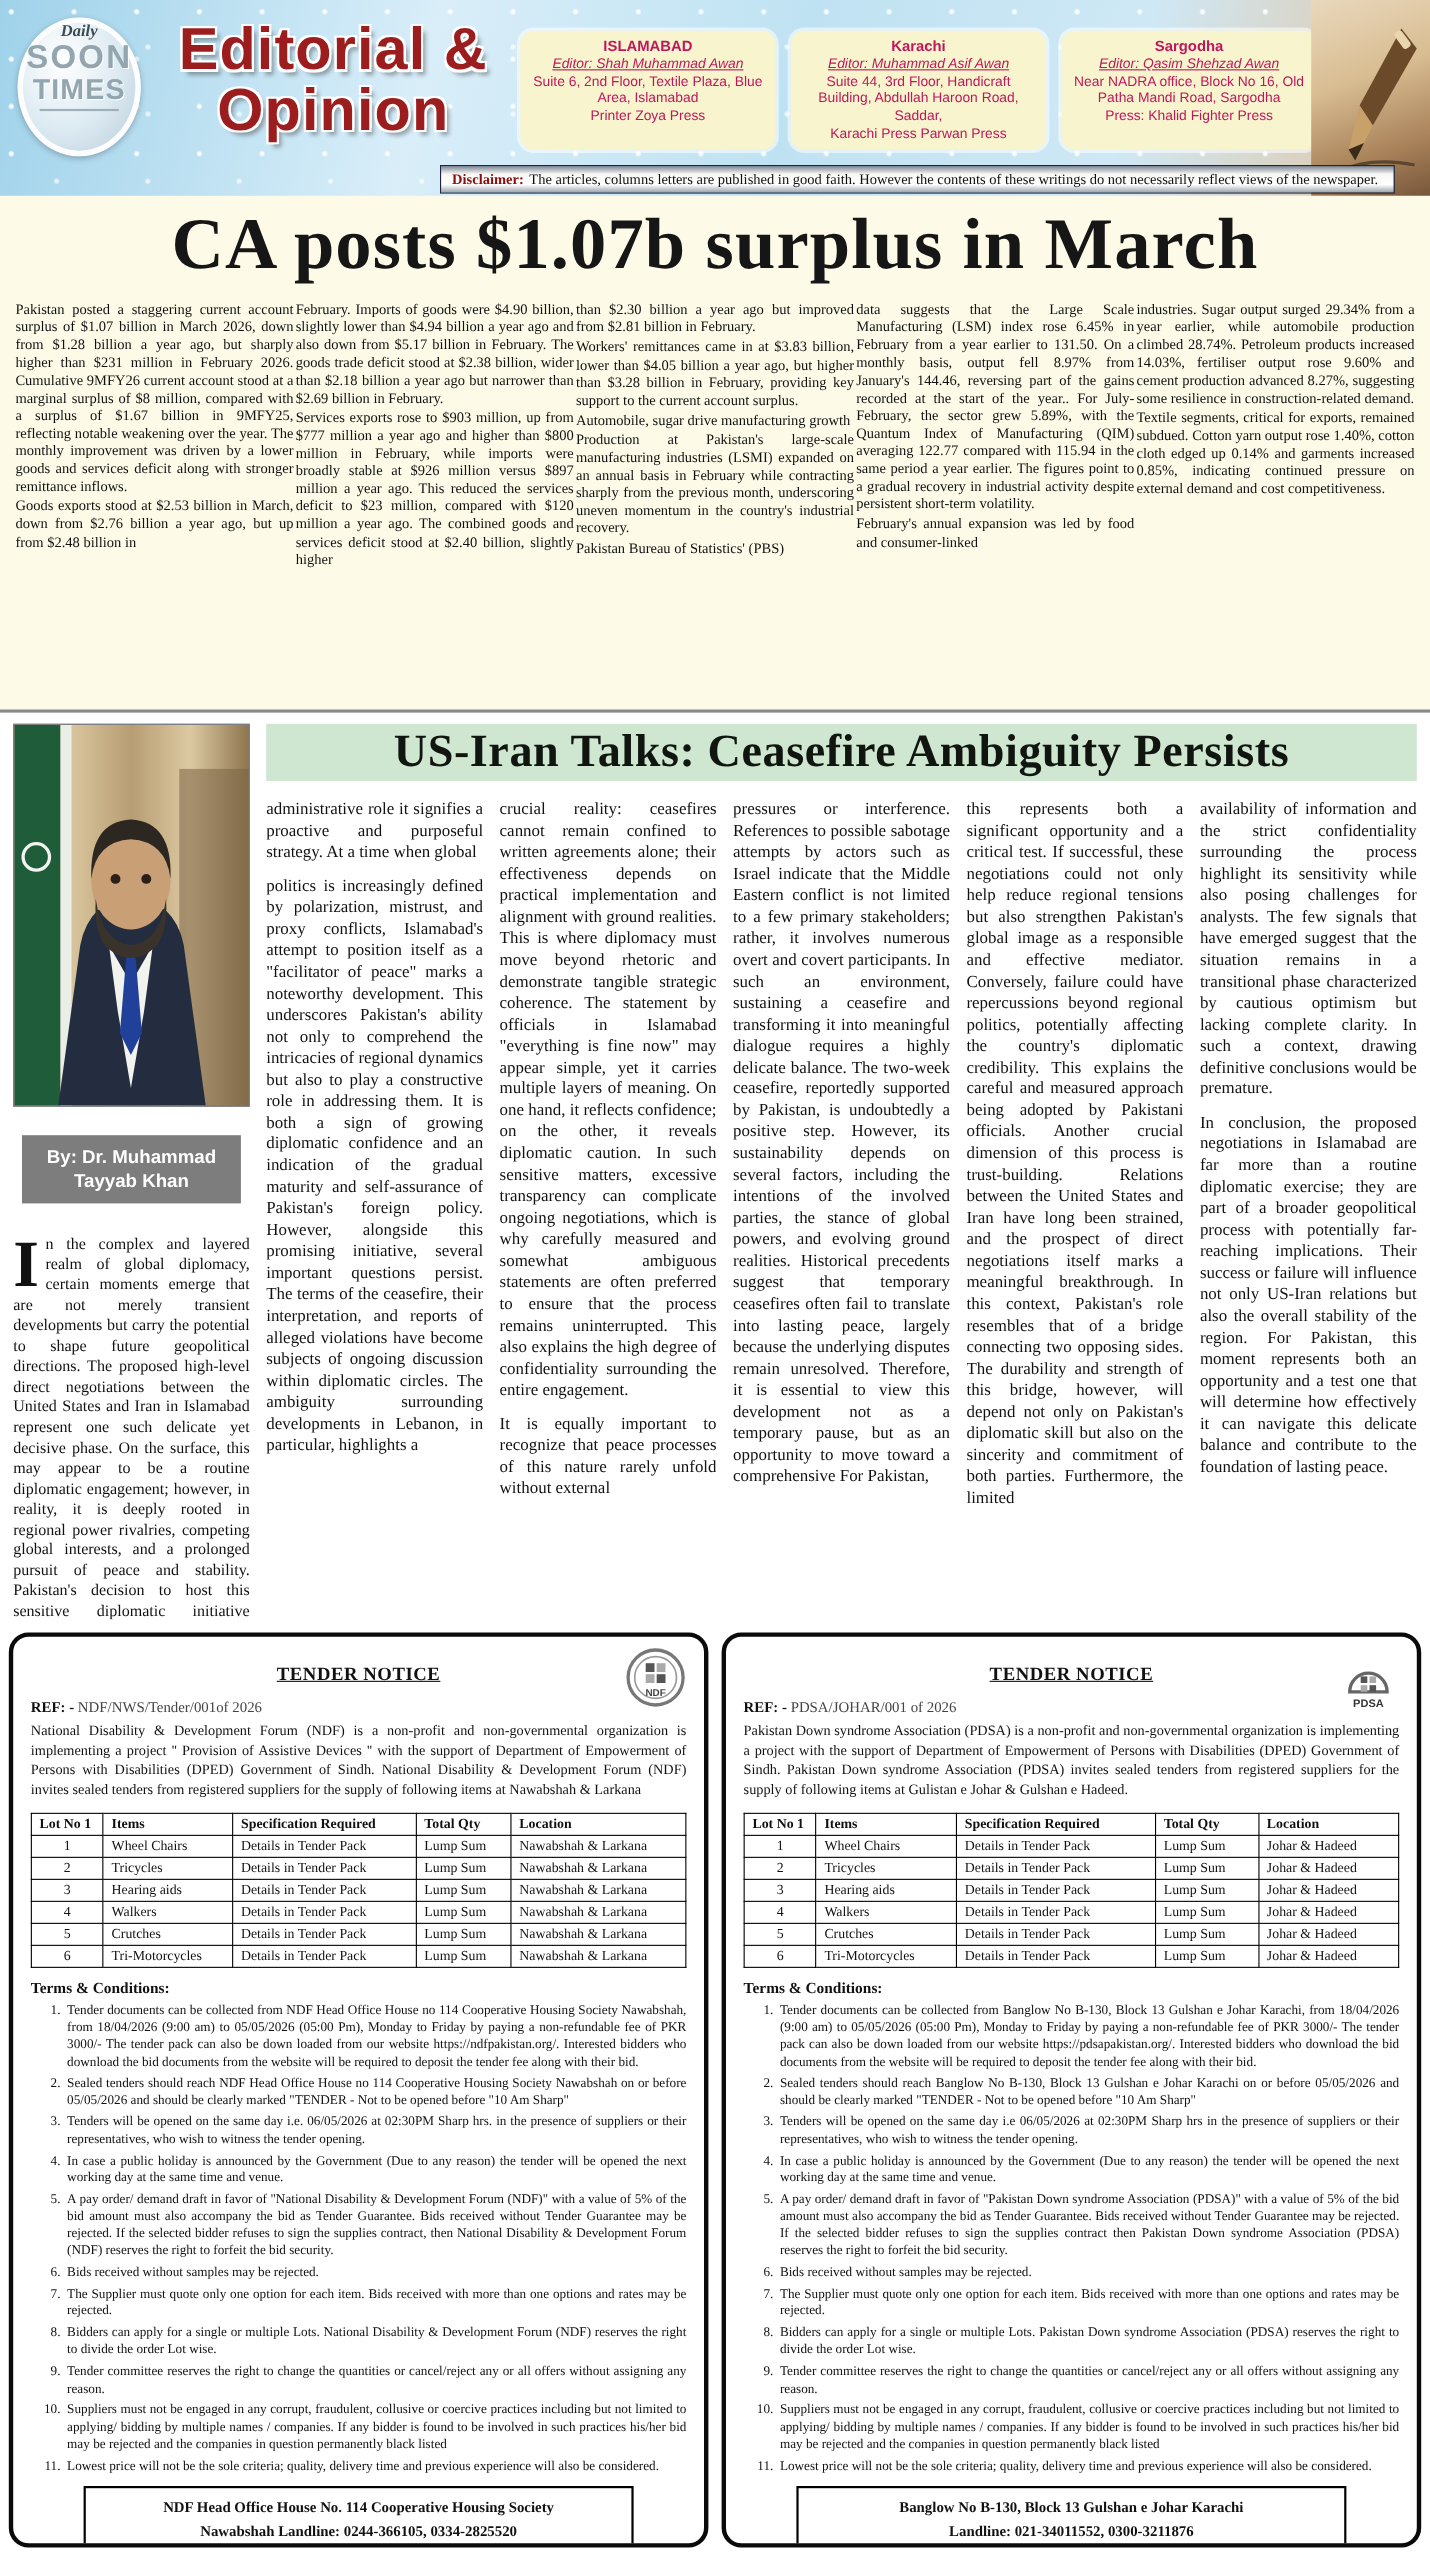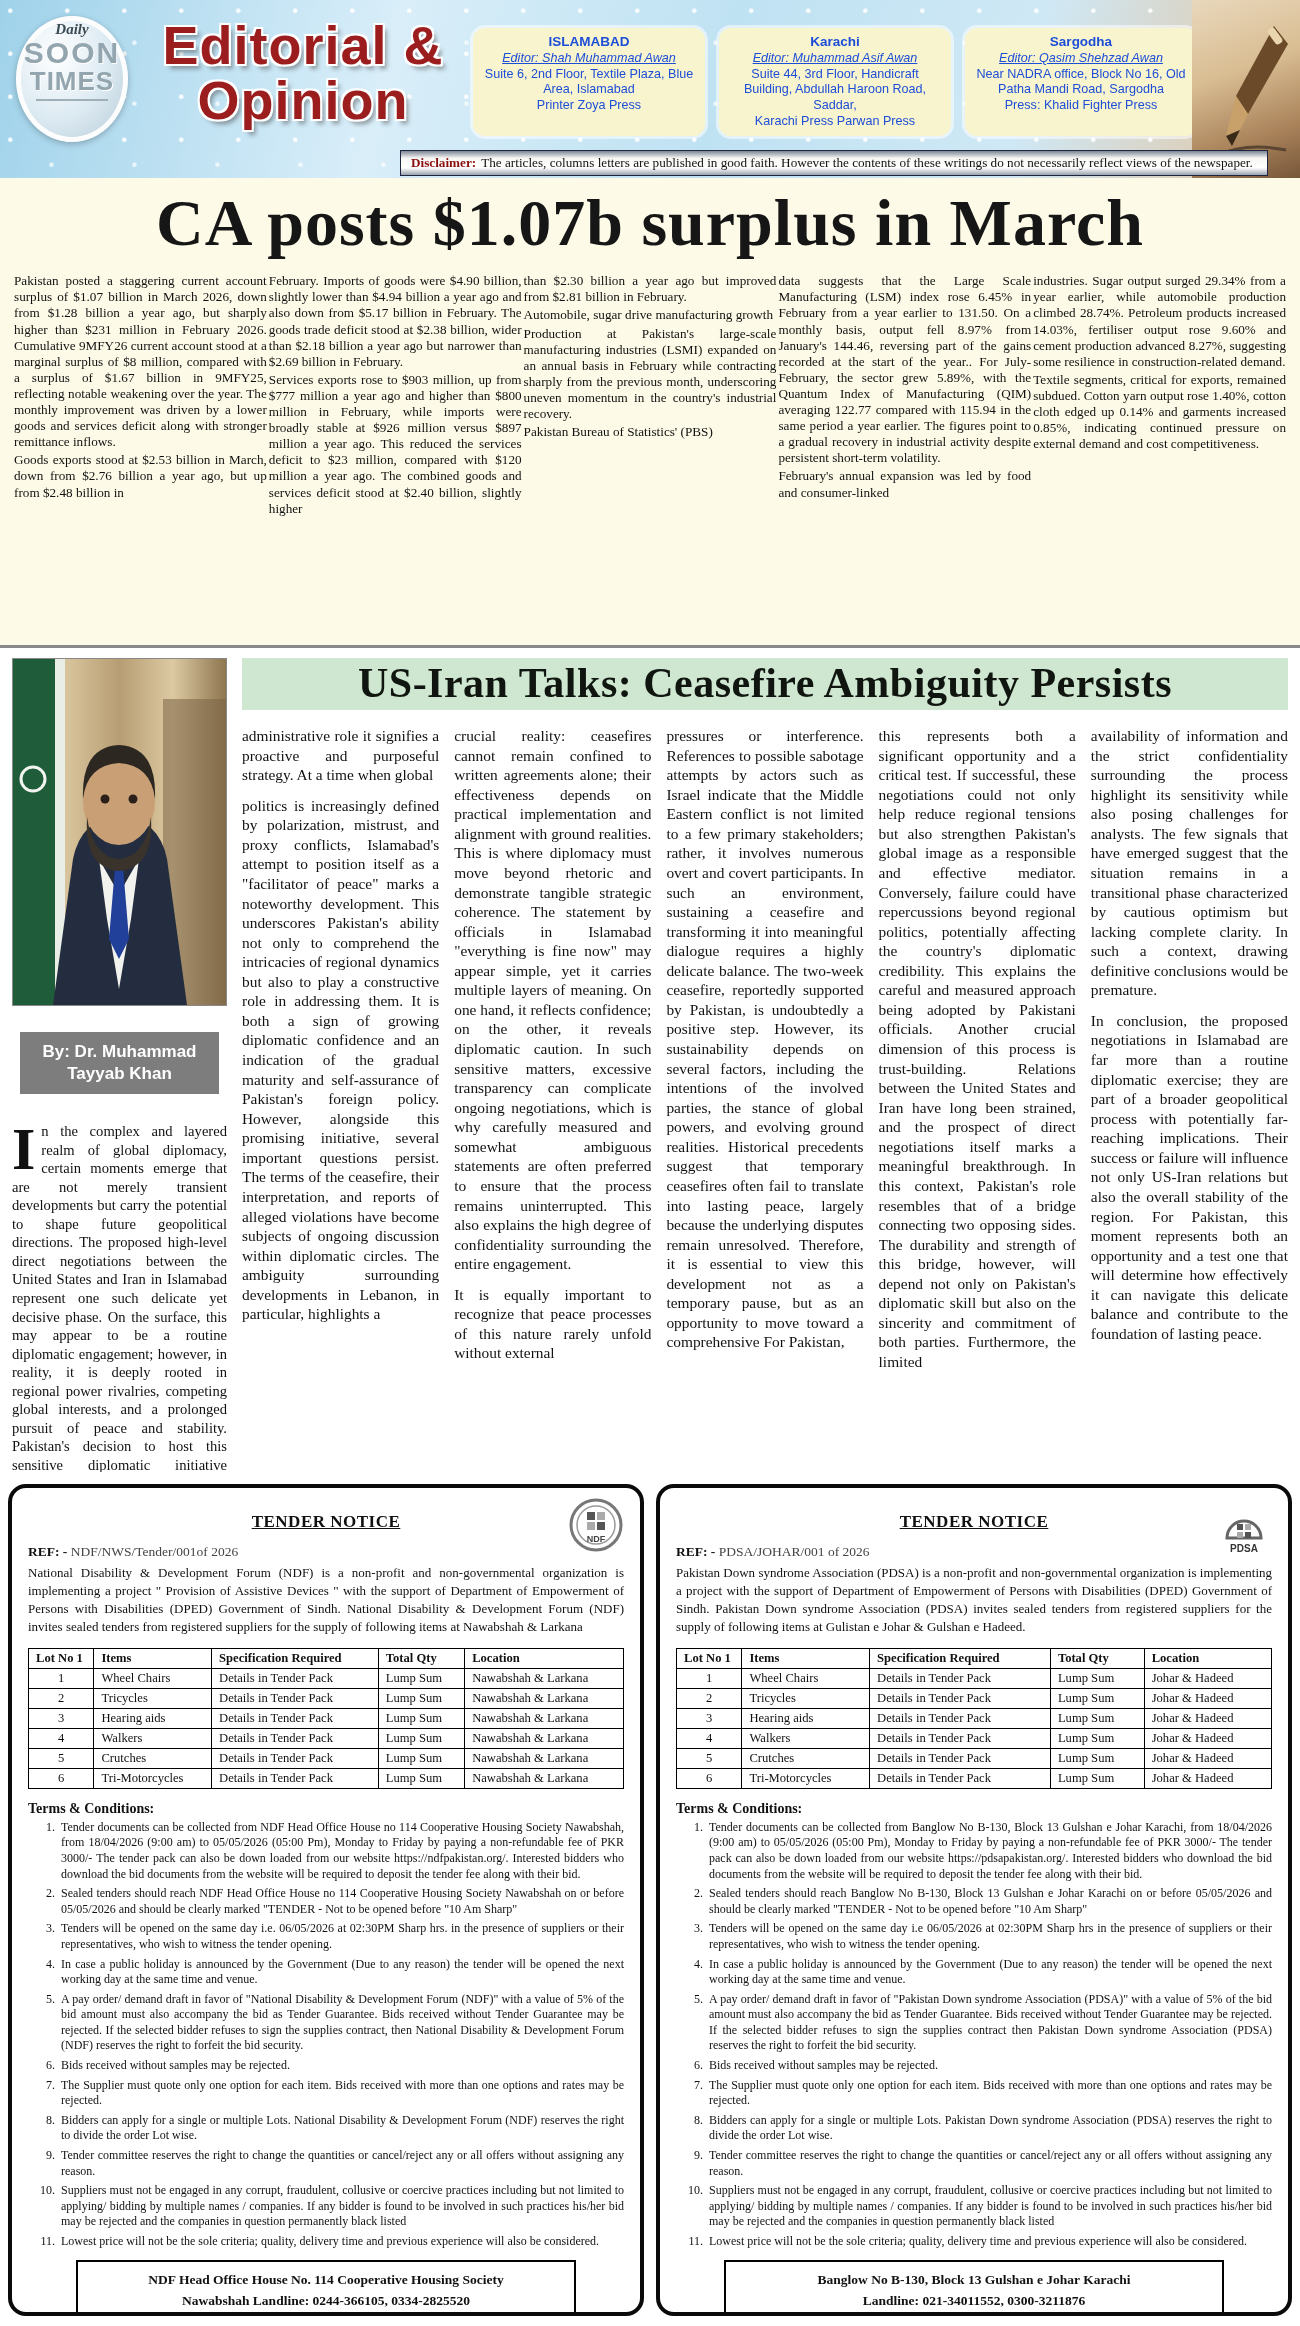--- a/index.html
+++ b/index.html
@@ -36,21 +36,21 @@
     text-shadow:2px 2px 0 #fff,-2px -2px 0 #fff,2px -2px 0 #fff,-2px 2px 0 #fff,4px 5px 4px rgba(60,60,60,.45);
     line-height:1.02;
   }
   .mast-title .l1 { font-size:54px; letter-spacing:1px; }
   .mast-title .l2 { font-size:54px; letter-spacing:1px; }
 
   .offices { position:absolute; left:473px; top:28px; display:flex; gap:14px; }
   .office {
     width:232px; min-height:96px; background:#f8f4cd; border-radius:12px;
     padding:6px 8px; text-align:center; font-family:"Liberation Sans", sans-serif;
-    font-size:12.6px; line-height:1.25; color:#1d4ed8; box-shadow:0 0 0 3px rgba(255,255,255,.55);
+    font-size:12.6px; line-height:1.25; color:#be185d; box-shadow:0 0 0 3px rgba(255,255,255,.55);
   }
   .office .city   { font-weight:bold; font-size:13.5px; }
   .office .editor { font-style:italic; text-decoration:underline; }
 
   .pen-area {
     position:absolute; right:0; top:0; width:108px; height:178px;
     background:linear-gradient(160deg,#e9d8bd 0%,#d9bd92 40%,#a9825a 75%,#77573a 100%);
   }
   .pen-area svg { position:absolute; right:4px; top:18px; }
 
@@ -189,20 +189,21 @@
     <div class="a1col">
         <p>Pakistan posted a staggering current account surplus of $1.07 billion in March 2026, down from $1.28 billion a year ago, but sharply higher than $231 million in February 2026. Cumulative 9MFY26 current account stood at a marginal surplus of $8 million, compared with a surplus of $1.67 billion in 9MFY25, reflecting notable weakening over the year. The monthly improvement was driven by a lower goods and services deficit along with stronger remittance inflows.</p>
         <p>Goods exports stood at $2.53 billion in March, down from $2.76 billion a year ago, but up from $2.48 billion in</p>
       </div>
     <div class="a1col">
         <p>February. Imports of goods were $4.90 billion, slightly lower than $4.94 billion a year ago and also down from $5.17 billion in February. The goods trade deficit stood at $2.38 billion, wider than $2.18 billion a year ago but narrower than $2.69 billion in February.</p>
         <p>Services exports rose to $903 million, up from $777 million a year ago and higher than $800 million in February, while imports were broadly stable at $926 million versus $897 million a year ago. This reduced the services deficit to $23 million, compared with $120 million a year ago. The combined goods and services deficit stood at $2.40 billion, slightly higher</p>
       </div>
     <div class="a1col">
         <p>than $2.30 billion a year ago but improved from $2.81 billion in February.</p>
+        <p>Workers' remittances came in at $3.83 billion, lower than $4.05 billion a year ago, but higher than $3.28 billion in February, providing key support to the current account surplus.</p>
         <p>Automobile, sugar drive manufacturing growth</p>
         <p>Production at Pakistan's large-scale manufacturing industries (LSMI) expanded on an annual basis in February while contracting sharply from the previous month, underscoring uneven momentum in the country's industrial recovery.</p>
         <p>Pakistan Bureau of Statistics' (PBS)</p>
       </div>
     <div class="a1col">
         <p>data suggests that the Large Scale Manufacturing (LSM) index rose 6.45% in February from a year earlier to 131.50. On a monthly basis, output fell 8.97% from January's 144.46, reversing part of the gains recorded at the start of the year.. For July-February, the sector grew 5.89%, with the Quantum Index of Manufacturing (QIM) averaging 122.77 compared with 115.94 in the same period a year earlier. The figures point to a gradual recovery in industrial activity despite persistent short-term volatility.</p>
         <p>February's annual expansion was led by food and consumer-linked</p>
       </div>
     <div class="a1col">
         <p>industries. Sugar output surged 29.34% from a year earlier, while automobile production climbed 28.74%. Petroleum products increased 14.03%, fertiliser output rose 9.60% and cement production advanced 8.27%, suggesting some resilience in construction-related demand.</p>

